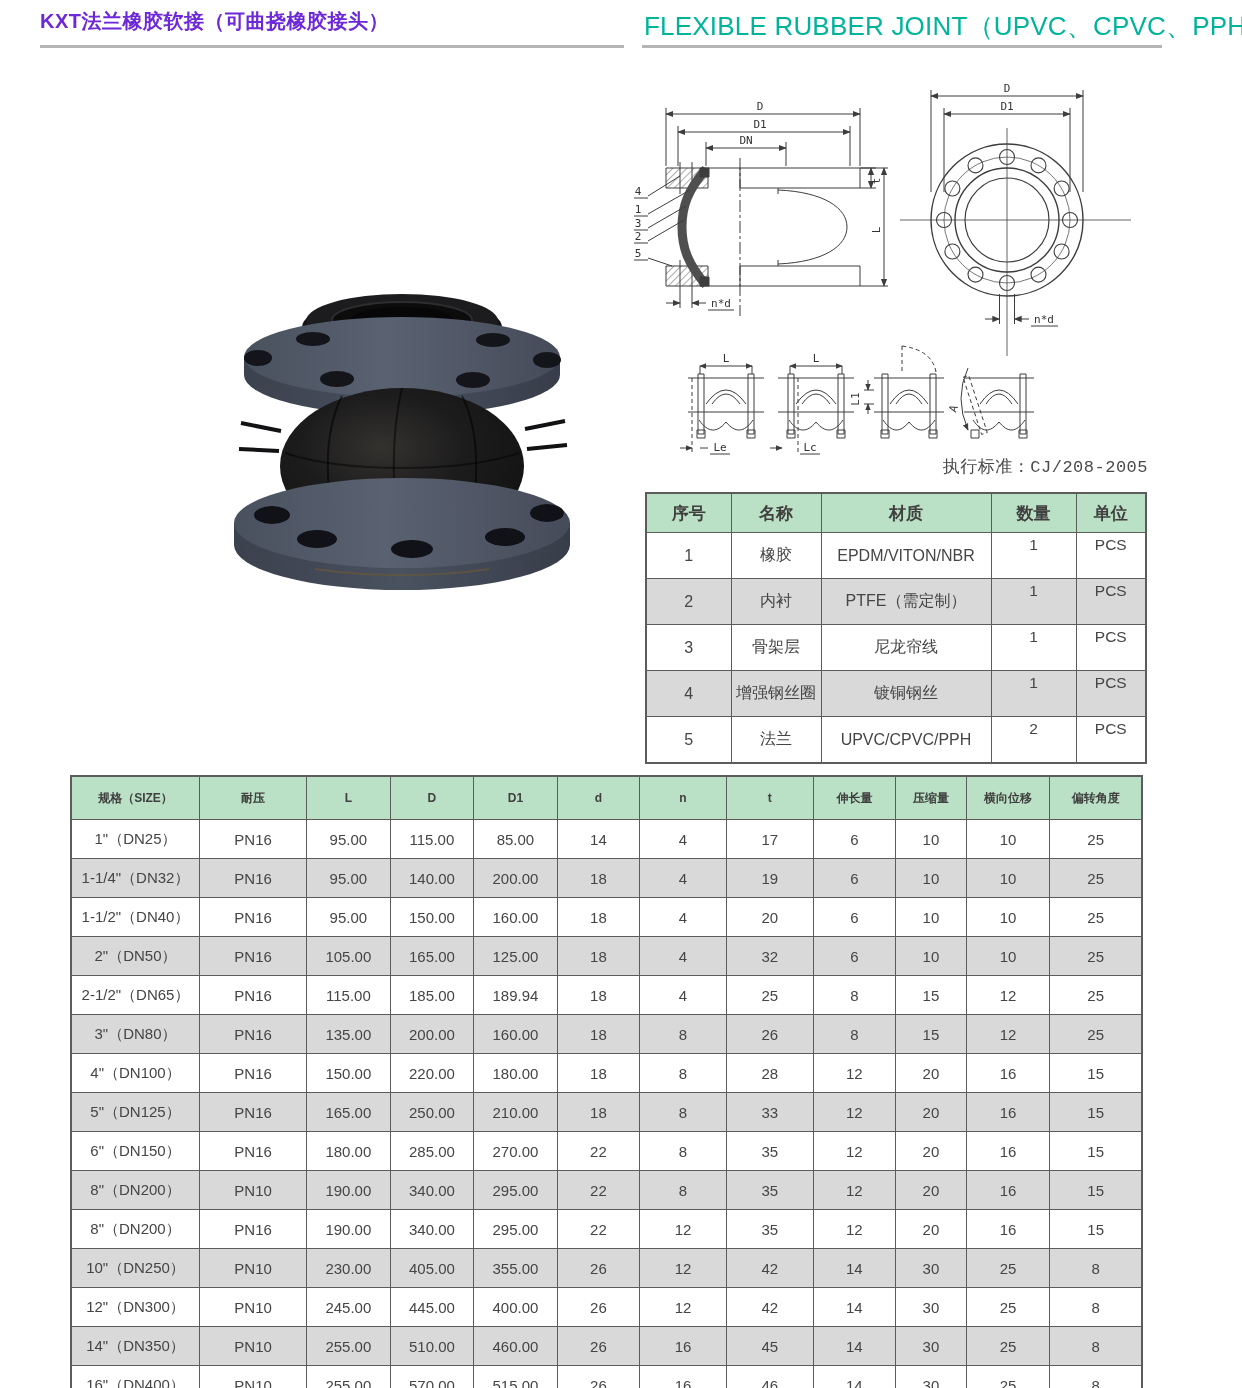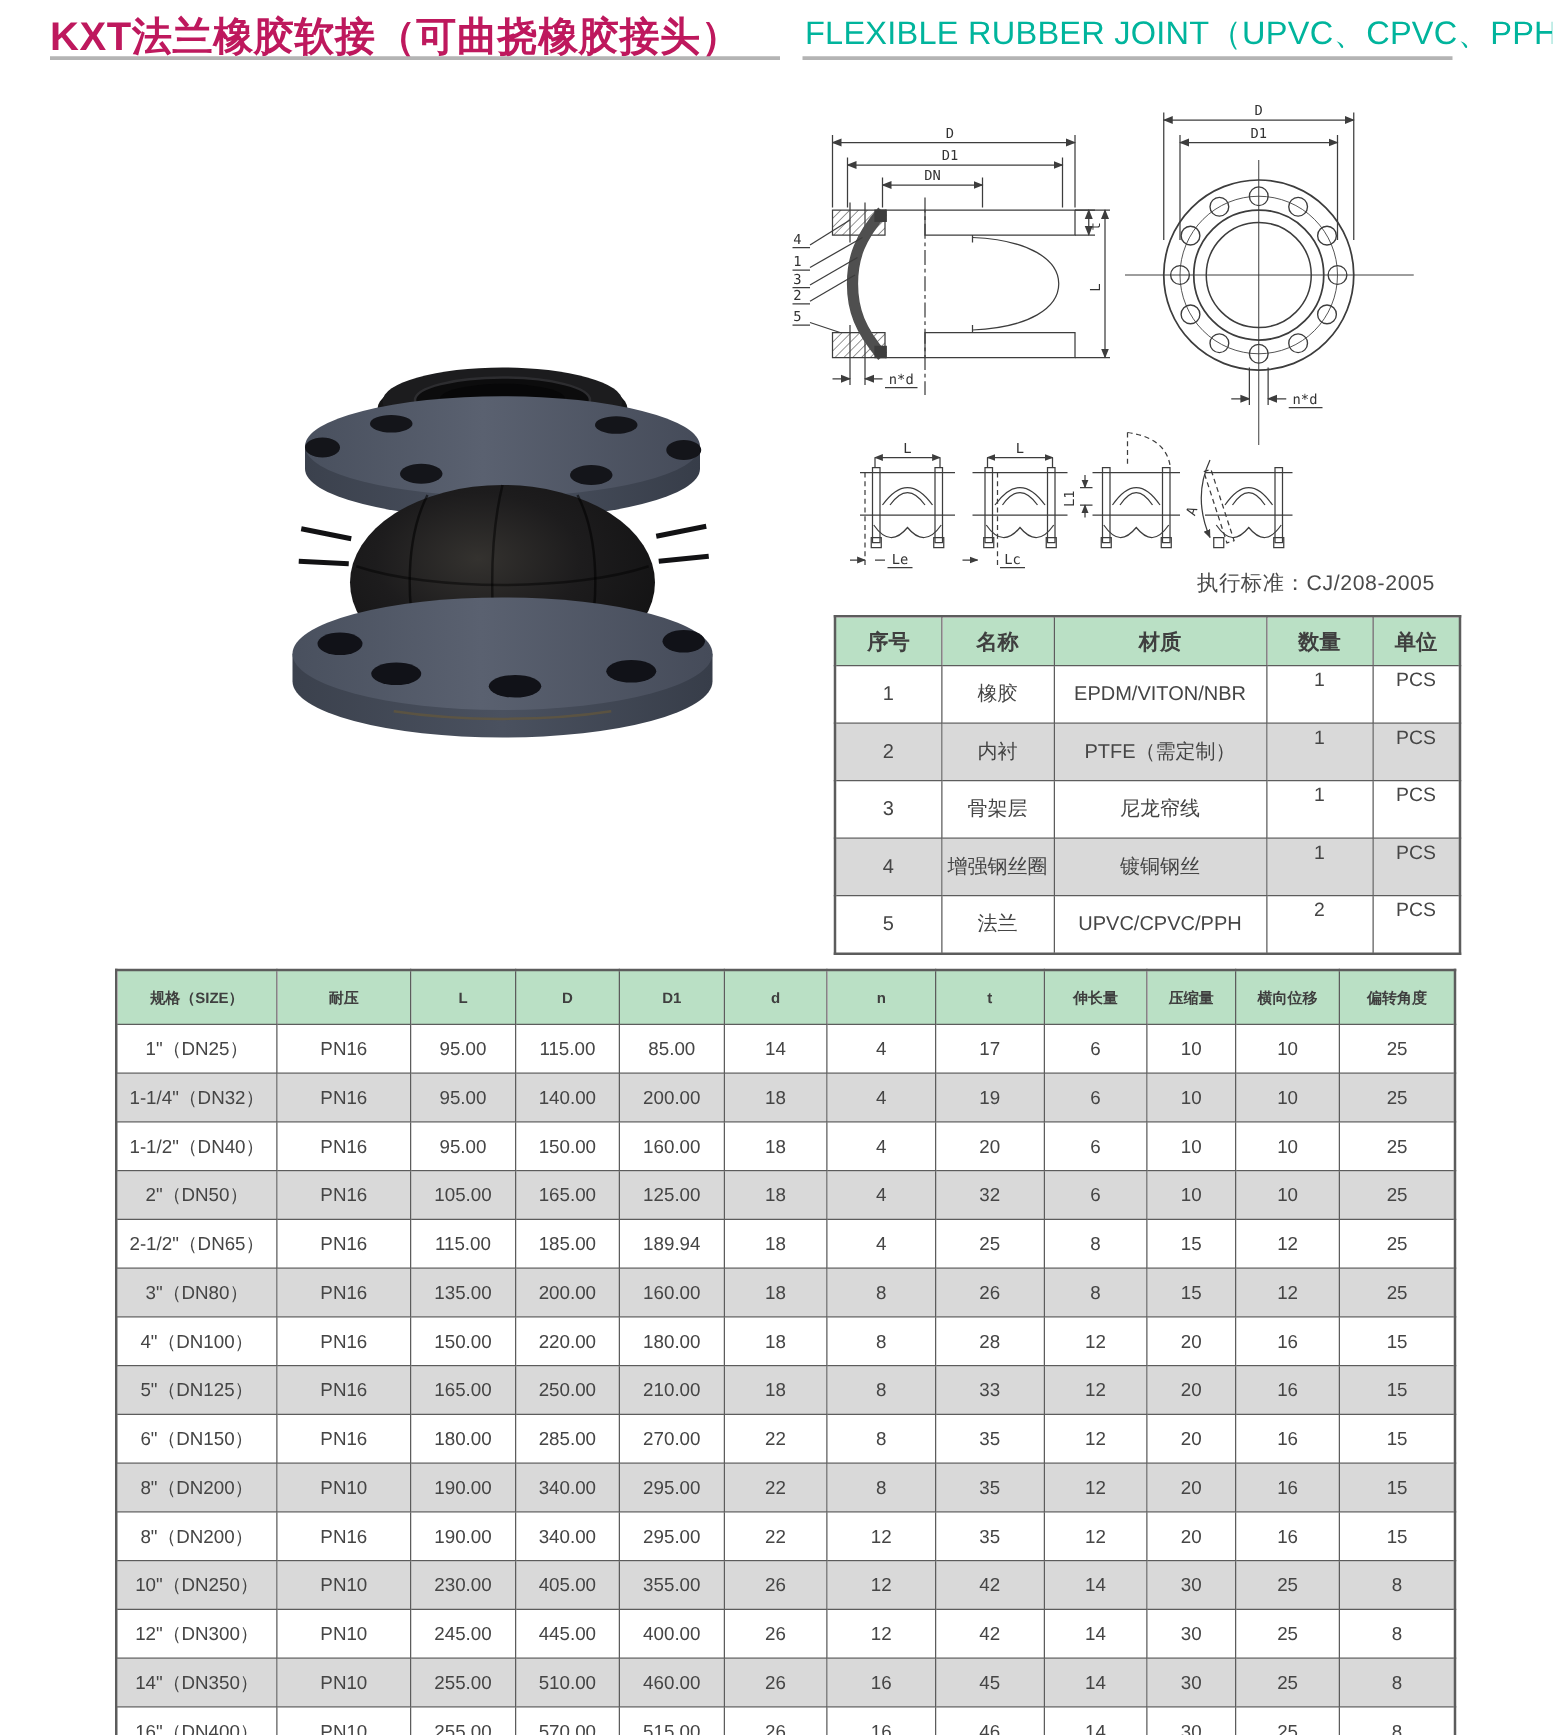--- a/index.html
+++ b/index.html
@@ -1,30 +1,30 @@
 <!DOCTYPE html>
 <html><head>
 <meta charset="utf-8">
 <style>
   html,body{margin:0;padding:0;background:#ffffff;}
   body{font-family:"Liberation Sans","DejaVu Sans",sans-serif;}
   #page{position:relative;width:1242px;height:1388px;background:#fff;overflow:hidden;}
 
   
-  .title-cn{position:absolute;left:40px;top:8px;font-size:32px;font-weight:600;color:#be185d;letter-spacing:.5px;white-space:nowrap;text-align:right;}
+  .title-cn{position:absolute;left:40px;top:8px;font-size:20px;font-weight:600;color:#6d28d9;letter-spacing:.5px;white-space:nowrap;text-align:right;}
   .title-en{position:absolute;left:644px;top:9px;font-size:26px;font-weight:500;color:#00b49c;letter-spacing:.2px;white-space:nowrap;}
   .rule{position:absolute;top:45px;height:3px;background:#b4b4b4;}
   .rule.cn{left:40px;width:584px;}
   .rule.en{left:642px;width:520px;}
 
   
-  .std-note{position:absolute;top:455px;left:820px;width:328px;text-align:right;font-size:17px;color:#4a4a4a;letter-spacing:.5px;}
+  .std-note{position:absolute;top:455px;left:820px;width:328px;text-align:right;font-size:17px;color:#4a4a4a;letter-spacing:.5px;font-family:Liberation Mono, monospace;}
 
   
-  table{border-collapse:collapse;table-layout:fixed;background:#fff;margin-left:22px;}
+  table{border-collapse:collapse;table-layout:fixed;background:#fff;}
   th,td{border:1px solid #5c5c5c;text-align:center;color:#454545;overflow:hidden;white-space:nowrap;}
   th{background:#bae0c5;font-weight:600;color:#3f3f3f;}
   tbody tr:nth-child(even) td{background:#d9d9d9;}
 
   
   .parts-table{position:absolute;left:645px;top:492px;width:502px;border:2px solid #5c5c5c;}
   .parts-table th{height:36px;font-size:17px;}
   .parts-table td{height:41px;font-size:16px;}
   .parts-table td:nth-child(4),.parts-table td:nth-child(5){vertical-align:top;line-height:1.15;padding-top:3px;font-size:15.5px;}
 

